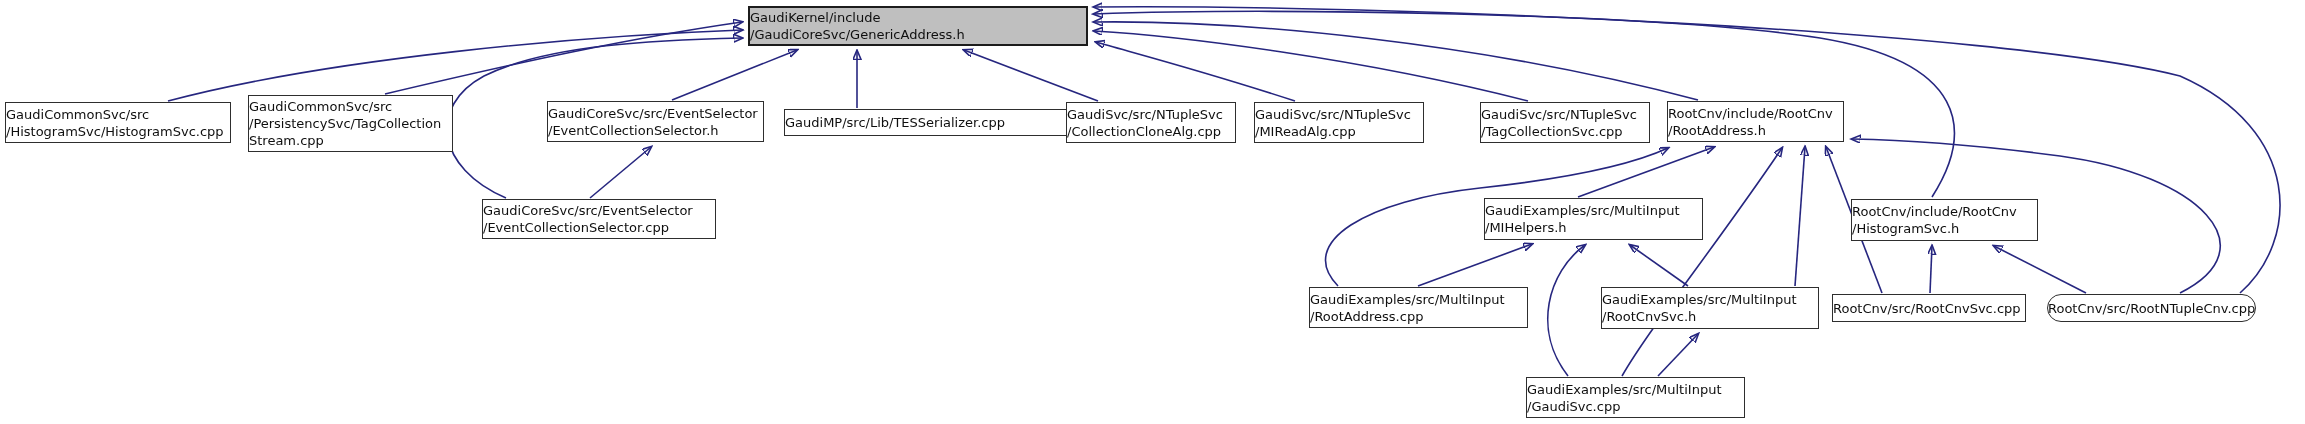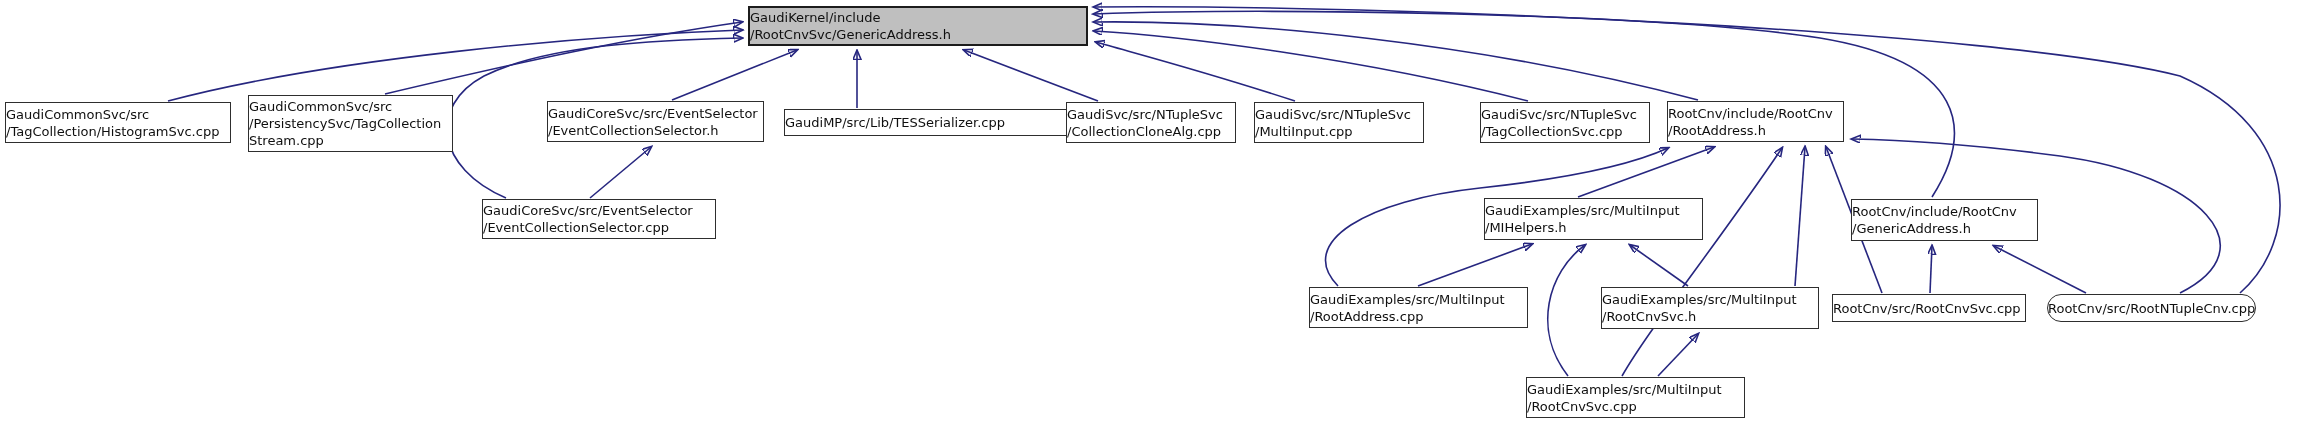--- a/index.html
+++ b/index.html
@@ -54,26 +54,26 @@
     <path d="M1418,286 L1532,244" marker-end="url(#ah)"></path>
     <path d="M1568,376 C1532,330 1548,272 1585,245" marker-end="url(#ah)"></path>
     <path d="M1688,286 L1630,245" marker-end="url(#ah)"></path>
     <path d="M1658,376 L1698,334" marker-end="url(#ah)"></path>
     <path d="M1930,293 L1932,246" marker-end="url(#ah)"></path>
     <path d="M2086,293 L1994,246" marker-end="url(#ah)"></path>
   </svg>
 
   <div class="node main" style="left:748px;top:6px;width:340px;height:40px;">
     <span>GaudiKernel/include</span>
-    <span>/RootCnvSvc/GenericAddress.h</span>
+    <span>/GaudiCoreSvc/GenericAddress.h</span>
   </div>
 
   <div class="node" style="left:5px;top:102px;width:226px;height:41px;">
     <span>GaudiCommonSvc/src</span>
-    <span>/TagCollection/HistogramSvc.cpp</span>
+    <span>/HistogramSvc/HistogramSvc.cpp</span>
   </div>
 
   <div class="node" style="left:248px;top:95px;width:205px;height:57px;">
     <span>GaudiCommonSvc/src</span>
     <span>/PersistencySvc/TagCollection</span>
     <span>Stream.cpp</span>
   </div>
 
   <div class="node" style="left:547px;top:101px;width:217px;height:41px;">
     <span>GaudiCoreSvc/src/EventSelector</span>
@@ -84,21 +84,21 @@
     <span>GaudiMP/src/Lib/TESSerializer.cpp</span>
   </div>
 
   <div class="node" style="left:1066px;top:102px;width:170px;height:41px;">
     <span>GaudiSvc/src/NTupleSvc</span>
     <span>/CollectionCloneAlg.cpp</span>
   </div>
 
   <div class="node" style="left:1254px;top:102px;width:170px;height:41px;">
     <span>GaudiSvc/src/NTupleSvc</span>
-    <span>/MultiInput.cpp</span>
+    <span>/MIReadAlg.cpp</span>
   </div>
 
   <div class="node" style="left:1480px;top:102px;width:170px;height:41px;">
     <span>GaudiSvc/src/NTupleSvc</span>
     <span>/TagCollectionSvc.cpp</span>
   </div>
 
   <div class="node" style="left:1667px;top:101px;width:177px;height:41px;">
     <span>RootCnv/include/RootCnv</span>
     <span>/RootAddress.h</span>
@@ -109,21 +109,21 @@
     <span>/EventCollectionSelector.cpp</span>
   </div>
 
   <div class="node" style="left:1484px;top:198px;width:219px;height:42px;">
     <span>GaudiExamples/src/MultiInput</span>
     <span>/MIHelpers.h</span>
   </div>
 
   <div class="node" style="left:1851px;top:199px;width:187px;height:42px;">
     <span>RootCnv/include/RootCnv</span>
-    <span>/GenericAddress.h</span>
+    <span>/HistogramSvc.h</span>
   </div>
 
   <div class="node" style="left:1309px;top:287px;width:219px;height:41px;">
     <span>GaudiExamples/src/MultiInput</span>
     <span>/RootAddress.cpp</span>
   </div>
 
   <div class="node" style="left:1601px;top:287px;width:218px;height:42px;">
     <span>GaudiExamples/src/MultiInput</span>
     <span>/RootCnvSvc.h</span>
@@ -132,16 +132,16 @@
   <div class="node" style="left:1832px;top:294px;width:194px;height:28px;">
     <span>RootCnv/src/RootCnvSvc.cpp</span>
   </div>
 
   <div class="node" style="left:2047px;top:294px;width:209px;height:28px;border-radius:14px;">
     <span>RootCnv/src/RootNTupleCnv.cpp</span>
   </div>
 
   <div class="node" style="left:1526px;top:377px;width:219px;height:41px;">
     <span>GaudiExamples/src/MultiInput</span>
-    <span>/RootCnvSvc.cpp</span>
+    <span>/GaudiSvc.cpp</span>
   </div>
 
 </div>
 
 </body></html>

